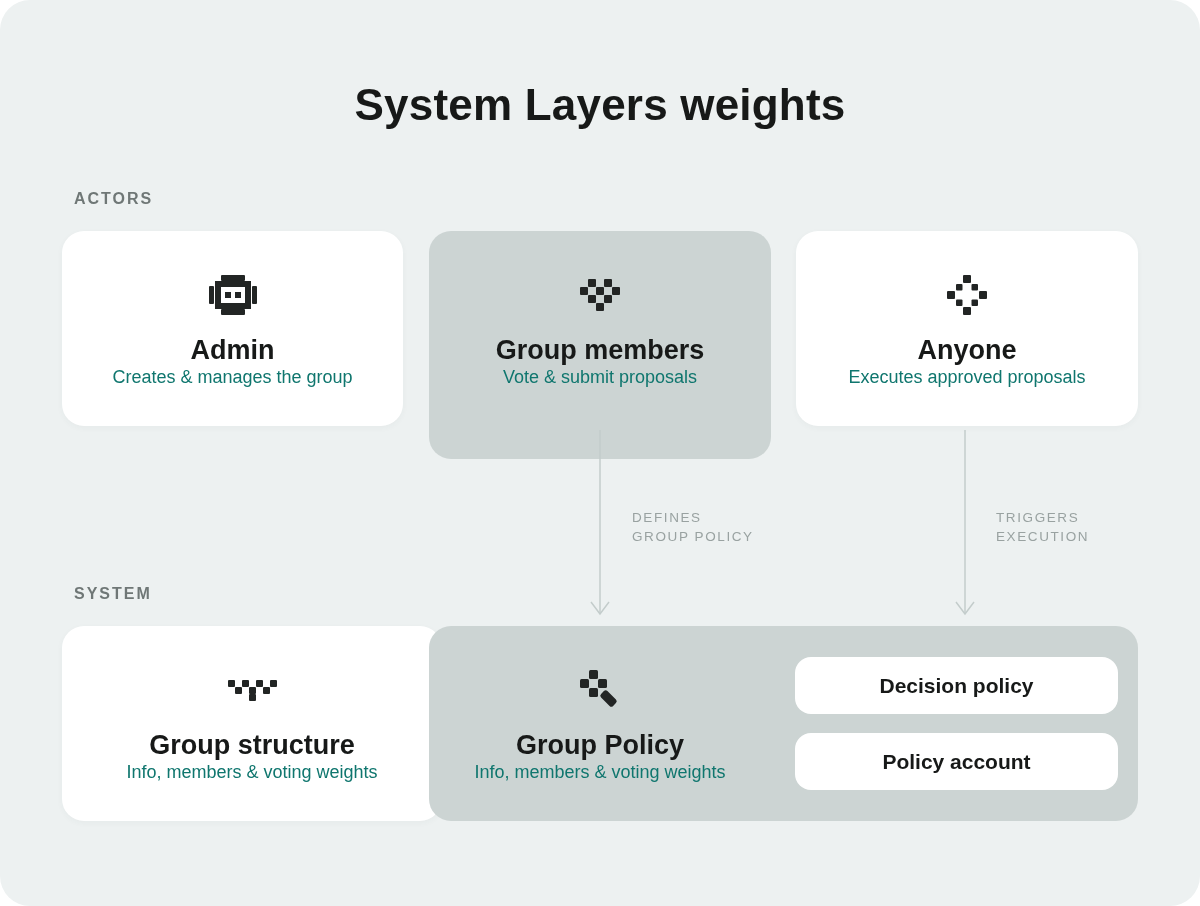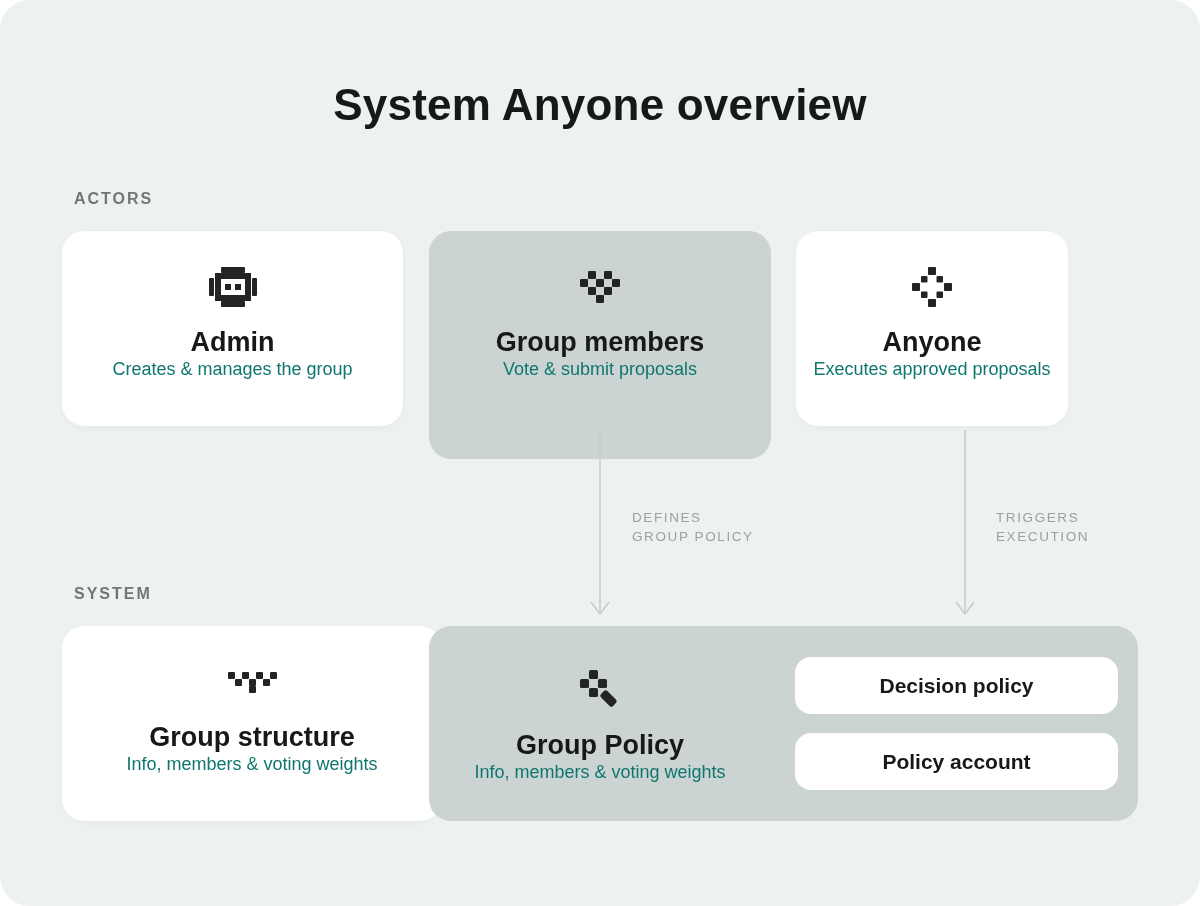--- a/index.html
+++ b/index.html
@@ -27,35 +27,35 @@
     color:#6f7776;
   }
   #actors-label { left:74px; top:190px; }
   #system-label { left:74px; top:585px; }
 
   .card {
     position:absolute;
     border-radius:22px;
     display:flex; flex-direction:column; align-items:center;
     text-align:center;
-    padding-top:32px;
+    padding-top:40px;
   }
   .card.white { background:#ffffff; box-shadow:0 2px 6px rgba(60,70,70,0.04); }
   .card.muted { background:#ccd4d3; }
 
   .icon-box {
     height:48px; display:flex; align-items:center; justify-content:center;
     color:#222524;
   }
   .card-title { margin-top:16px; font-size:27px; font-weight:700; color:#171918; }
   .card-subtitle { margin-top:1px; font-size:18px; font-weight:400; color:#0f766e; }
 
   #card-admin     { left:62px;  top:231px; width:341px; height:195px; }
   #card-members   { left:429px; top:231px; width:342px; height:228px; }
-  #card-anyone    { left:796px; top:231px; width:272px; height:195px; }
+  #card-anyone    { left:796px; top:231px; width:342px; height:195px; }
   #card-structure { left:62px;  top:626px; width:380px; height:195px; }
 
   #container-policy {
     position:absolute; left:429px; top:626px; width:709px; height:195px;
     background:#ccd4d3; border-radius:22px;
   }
   #policy-left {
     position:absolute; left:0; top:0; width:342px; height:195px;
     display:flex; flex-direction:column; align-items:center;
     text-align:center; padding-top:40px;
@@ -81,21 +81,21 @@
   #label-defines  { left:622px; top:508px; }
   #label-triggers { left:986px; top:508px; }
 
   svg { display:block; }
 </style>
 </head>
 <body>
 
 <div class="panel"></div>
 
-<h1 class="main-title">System Anyone overview</h1>
+<h1 class="main-title">System Layers weights</h1>
 
 <div class="section-label" id="actors-label">ACTORS</div>
 <div class="section-label" id="system-label">SYSTEM</div>
 
 <div class="card white" id="card-admin">
   <span class="icon-box">
     <svg width="48" height="40" viewBox="0 0 48 40" fill="currentColor">
       <rect x="12" y="0" width="24" height="6" rx="1"></rect>
       <rect x="12" y="34" width="24" height="6" rx="1"></rect>
       <path fill-rule="evenodd" d="M6 6 h36 v28 H6 Z M12 12 h24 v16 H12 Z"></path>

